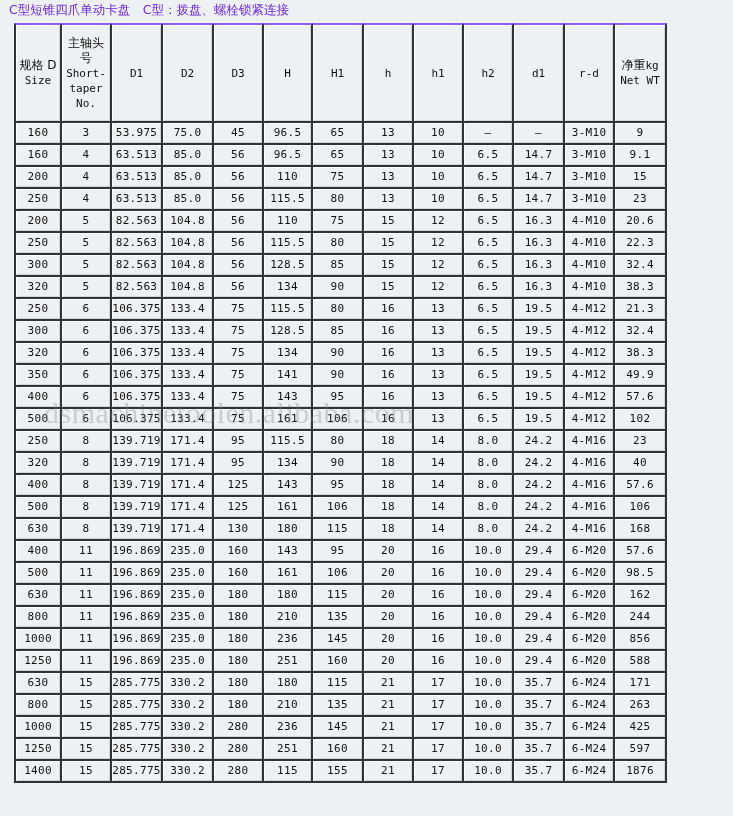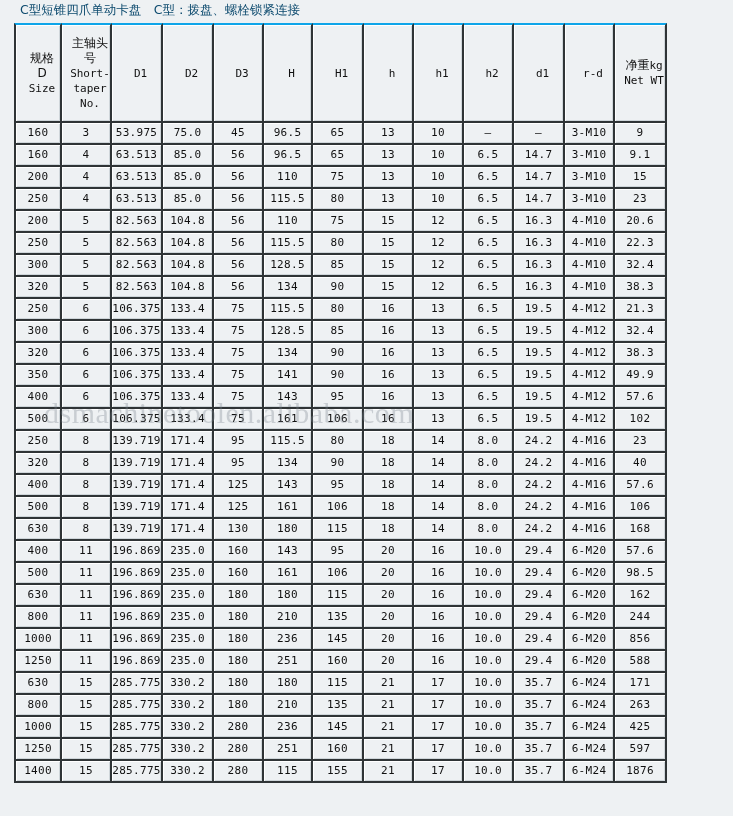--- a/index.html
+++ b/index.html
@@ -18,24 +18,23 @@
     position: relative;
     width: 733px;
     height: 816px;
   }
   .title {
     position: absolute;
     left: 9px;
     top: 2px;
     font-family: "DejaVu Sans", "Liberation Sans", sans-serif;
     font-size: 12.5px;
-    color: #0c4a6e;
+    color: #6d28d9;
     white-space: pre;
     letter-spacing: 0px;
-    margin-left: 11px;
   }
   .table-wrap {
     position: absolute;
     left: 14px;
     top: 23px;
     width: 651px;
   }
   table.spec {
     border-collapse: separate;
     border-spacing: 0;
@@ -53,22 +52,21 @@
     font-size: 11px;
     color: #101010;
     padding: 0;
     box-shadow: inset 1px 1px 0 #ffffff, inset -1px -1px 0 #cfd6da;
   }
   table.spec tr > td:first-child,
   table.spec tr > th:first-child {
     border-left: 2px solid #2f3436;
   }
   table.spec tr:first-child > th {
-    border-top: 2px solid #0ea5e9;
-    padding-left: 8px;
+    border-top: 2px solid #8b5cf6;
   }
   th.hd {
     height: 96px;
     line-height: 15px;
     font-size: 11px;
   }
   th.hd .cn {
     font-family: "DejaVu Sans", "Liberation Sans", sans-serif;
     font-size: 12px;
     display: block;

